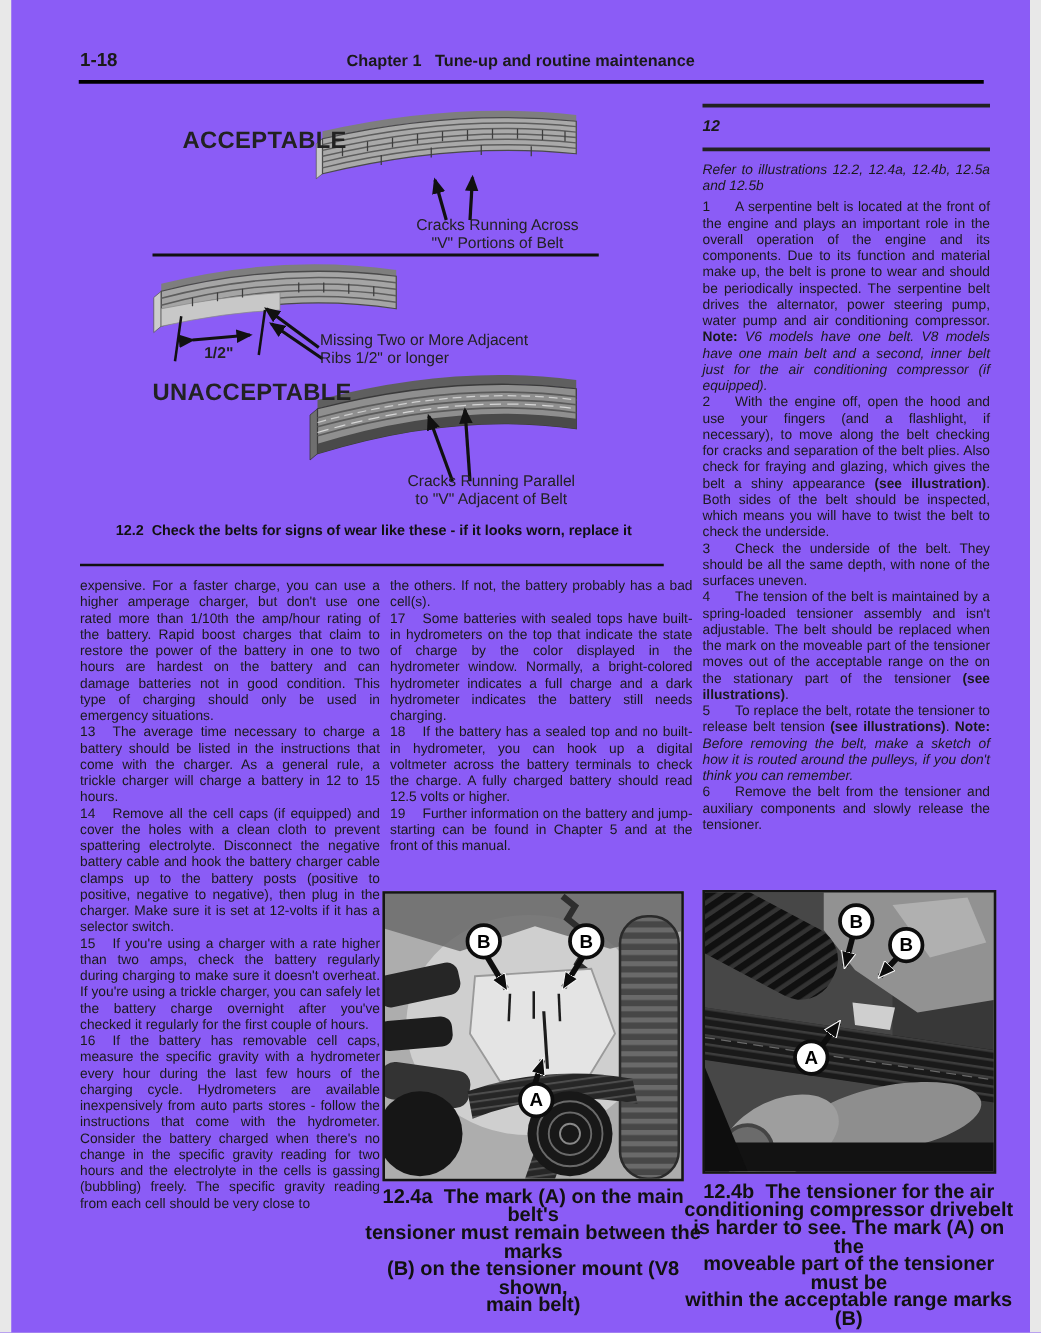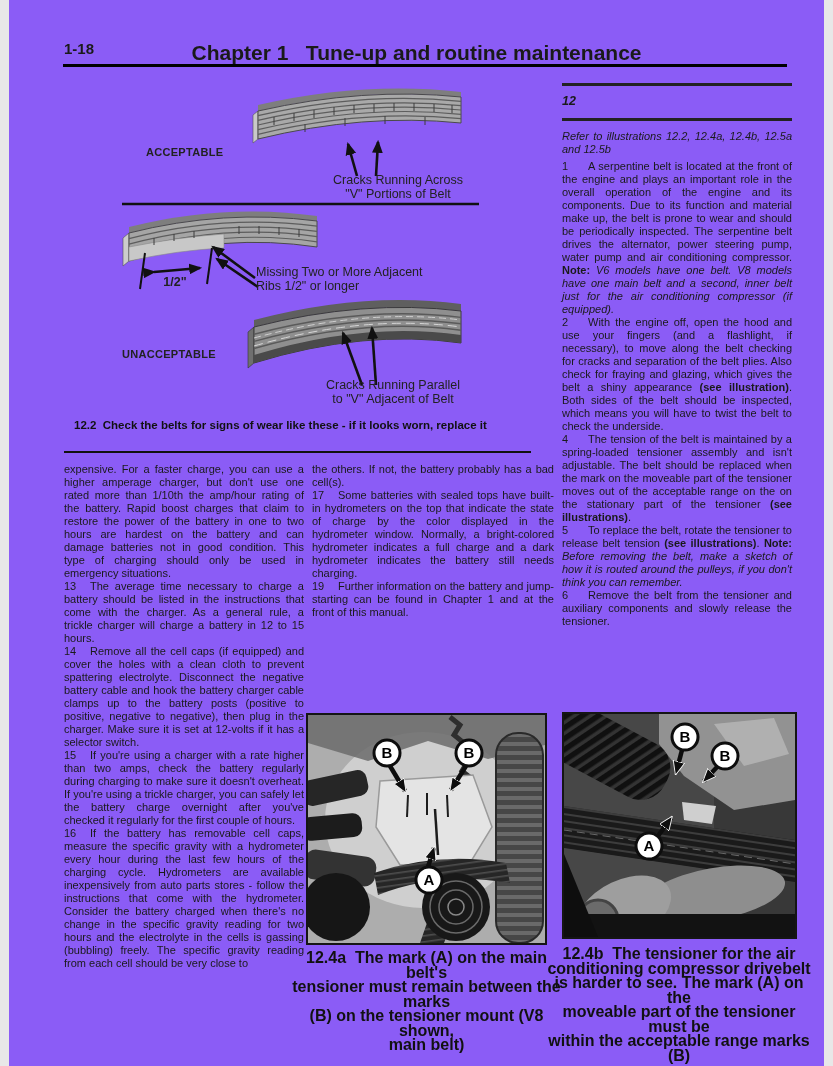--- a/index.html
+++ b/index.html
@@ -5,34 +5,34 @@
 <style>
   html,body{margin:0;padding:0;}
   body{background:#e8e8e8;}
   .page{
     position:relative;width:815px;height:1066px;background:#8b5cf6;
     font-family:"Liberation Sans",sans-serif;color:#1a1a1a;overflow:hidden;
     margin:0 auto;
   }
   
   .page-number{position:absolute;left:55px;top:40px;font-size:15px;font-weight:700;}
-  .chapter-title{position:absolute;left:150px;right:150px;top:41px;text-align:center;font-size:21px;font-weight:700;}
+  .chapter-title{position:absolute;left:150px;right:150px;top:41px;text-align:center;font-size:13px;font-weight:700;}
   .header-rule{position:absolute;left:54px;top:64px;width:724px;height:3px;background:#000;}
   
   .figure{position:absolute;left:55px;top:80px;width:470px;height:377px;}
   .figure svg{position:absolute;left:0;top:0;}
-  .fig-label{position:absolute;font-weight:700;font-size:11px;letter-spacing:.3px;color:#222;margin-top:44px;}
+  .fig-label{position:absolute;font-weight:700;font-size:19px;letter-spacing:.3px;color:#222;}
   .lbl-acceptable{left:82px;top:22px;}
   .lbl-unacceptable{left:58px;top:224px;}
   .callout{position:absolute;font-weight:400;font-size:12.5px;line-height:14px;color:#222;white-space:pre-line;}
   .callout-across{left:250px;top:93px;width:168px;text-align:center;}
   .callout-missing{left:192px;top:185px;width:196px;text-align:left;}
   .callout-parallel{left:245px;top:298px;width:168px;text-align:center;}
   .measure-label{position:absolute;left:88px;top:195px;width:46px;text-align:center;font-weight:700;font-size:12.5px;color:#222;}
-  .fig-caption{position:absolute;left:10px;top:339px;width:450px;text-align:left;font-weight:700;font-size:11.5px;color:#111;}
+  .fig-caption{position:absolute;left:10px;top:339px;width:450px;text-align:center;font-weight:700;font-size:11.5px;color:#111;}
   .figure-rule{position:absolute;left:0px;top:371px;width:467px;height:2px;background:#111;}
   
   .col{position:absolute;font-size:11px;line-height:13px;}
   .col p{margin:0;text-align:justify;}
   .col1{left:55px;top:463px;width:240px;}
   .col2{left:303px;top:463px;width:242px;}
   .col3{left:553px;top:83px;width:230px;}
   .pnum{display:inline-block;min-width:26px;font-weight:400;}
   .sec-rule{height:2.5px;background:#222;}
   .sec-head{display:flex;margin-top:7px;font-weight:700;font-size:12.5px;line-height:16.5px;font-style:italic;}
@@ -160,32 +160,34 @@
     <p><span>expensive. For a faster charge, you can use a higher amperage charger, but don't use one rated more than 1/10th the amp/hour rating of the battery. Rapid boost charges that claim to restore the power of the battery in one to two hours are hardest on the battery and can damage batteries not in good condition. This type of charging should only be used in emergency situations.</span></p>
     <p><span class="pnum">13</span><span>The average time necessary to charge a battery should be listed in the instructions that come with the charger. As a general rule, a trickle charger will charge a battery in 12 to 15 hours.</span></p>
     <p><span class="pnum">14</span><span>Remove all the cell caps (if equipped) and cover the holes with a clean cloth to prevent spattering electrolyte. Disconnect the negative battery cable and hook the battery charger cable clamps up to the battery posts (positive to positive, negative to negative), then plug in the charger. Make sure it is set at 12-volts if it has a selector switch.</span></p>
     <p><span class="pnum">15</span><span>If you're using a charger with a rate higher than two amps, check the battery regularly during charging to make sure it doesn't overheat. If you're using a trickle charger, you can safely let the battery charge overnight after you've checked it regularly for the first couple of hours.</span></p>
     <p><span class="pnum">16</span><span>If the battery has removable cell caps, measure the specific gravity with a hydrometer every hour during the last few hours of the charging cycle. Hydrometers are available inexpensively from auto parts stores - follow the instructions that come with the hydrometer. Consider the battery charged when there's no change in the specific gravity reading for two hours and the electrolyte in the cells is gassing (bubbling) freely. The specific gravity reading from each cell should be very close to</span></p>
   </section>
 
   <section class="col col2">
     <p><span>the others. If not, the battery probably has a bad cell(s).</span></p>
     <p><span class="pnum">17</span><span>Some batteries with sealed tops have built-in hydrometers on the top that indicate the state of charge by the color displayed in the hydrometer window. Normally, a bright-colored hydrometer indicates a full charge and a dark hydrometer indicates the battery still needs charging.</span></p>
-    <p><span class="pnum">19</span><span>Further information on the battery and jump-starting can be found in Chapter 1 and at the front of this manual.</span></p>
+    <p><span class="pnum">18</span><span>If the battery has a sealed top and no built-in hydrometer, you can hook up a digital voltmeter across the battery terminals to check the charge. A fully charged battery should read 12.5 volts or higher.</span></p>
+    <p><span class="pnum">19</span><span>Further information on the battery and jump-starting can be found in Chapter 5 and at the front of this manual.</span></p>
   </section>
 
   <section class="col col3">
     <div class="sec-rule top"></div>
     <div class="sec-head">
       <span class="sec-num">12</span>
     </div>
     <div class="sec-rule bottom"></div>
     <p class="refer">Refer to illustrations 12.2, 12.4a, 12.4b, 12.5a and 12.5b</p>
     <p><span class="pnum">1</span><span>A serpentine belt is located at the front of the engine and plays an important role in the overall operation of the engine and its components. Due to its function and material make up, the belt is prone to wear and should be periodically inspected. The serpentine belt drives the alternator, power steering pump, water pump and air conditioning compressor. </span><span style="font-weight: 700;">Note:</span><span> </span><span style="font-style: italic;">V6 models have one belt. V8 models have one main belt and a second, inner belt just for the air conditioning compressor (if equipped).</span></p>
     <p><span class="pnum">2</span><span>With the engine off, open the hood and use your fingers (and a flashlight, if necessary), to move along the belt checking for cracks and separation of the belt plies. Also check for fraying and glazing, which gives the belt a shiny appearance </span><span style="font-weight: 700;">(see illustration)</span><span>. Both sides of the belt should be inspected, which means you will have to twist the belt to check the underside.</span></p>
+    <p><span class="pnum">3</span><span>Check the underside of the belt. They should be all the same depth, with none of the surfaces uneven.</span></p>
     <p><span class="pnum">4</span><span>The tension of the belt is maintained by a spring-loaded tensioner assembly and isn't adjustable. The belt should be replaced when the mark on the moveable part of the tensioner moves out of the acceptable range on the on the stationary part of the tensioner </span><span style="font-weight: 700;">(see illustrations)</span><span>.</span></p>
     <p><span class="pnum">5</span><span>To replace the belt, rotate the tensioner to release belt tension </span><span style="font-weight: 700;">(see illustrations)</span><span>. </span><span style="font-weight: 700;">Note:</span><span> </span><span style="font-style: italic;">Before removing the belt, make a sketch of how it is routed around the pulleys, if you don't think you can remember.</span></p>
     <p><span class="pnum">6</span><span>Remove the belt from the tensioner and auxiliary components and slowly release the tensioner.</span></p>
   </section>
 
   <figure class="photo photo-a" style="margin:0">
     <svg width="237" height="228" viewBox="0 0 237 228">
       <defs>
         <marker id="ahA" viewBox="0 0 12 10" markerWidth="14" markerHeight="12" refX="10" refY="5" orient="auto" markerUnits="userSpaceOnUse">
           <path d="M0,0 L12,5 L0,10 Z" fill="#0d0d0d" stroke="#f5f5f5" stroke-width="0.8"></path>

